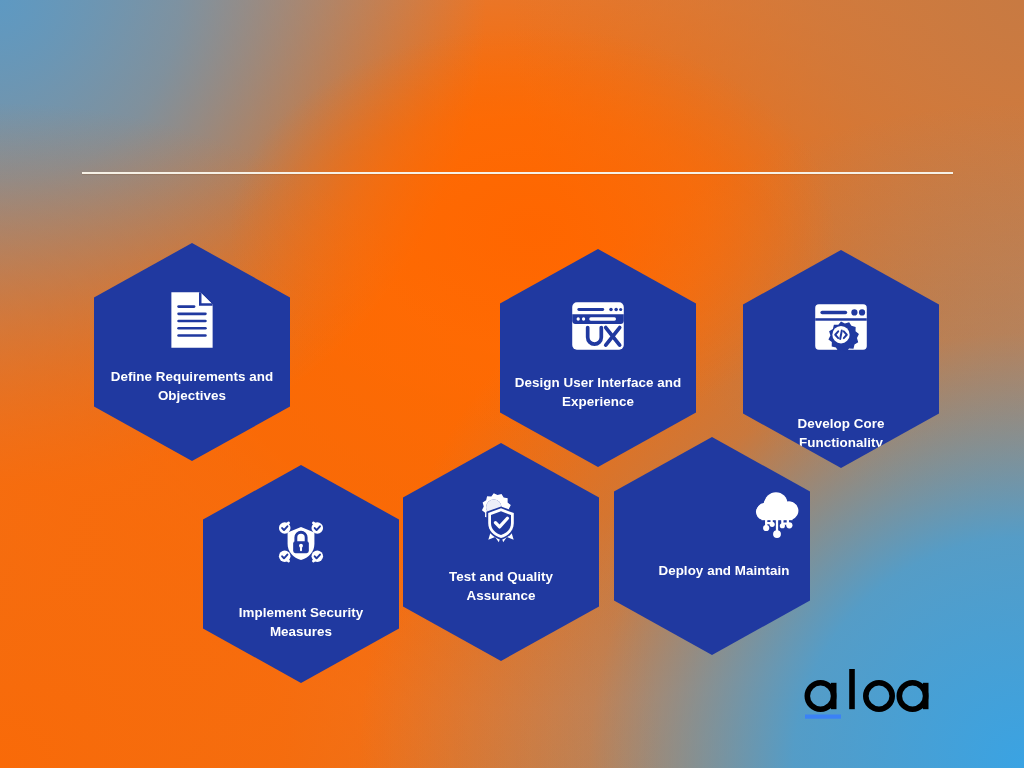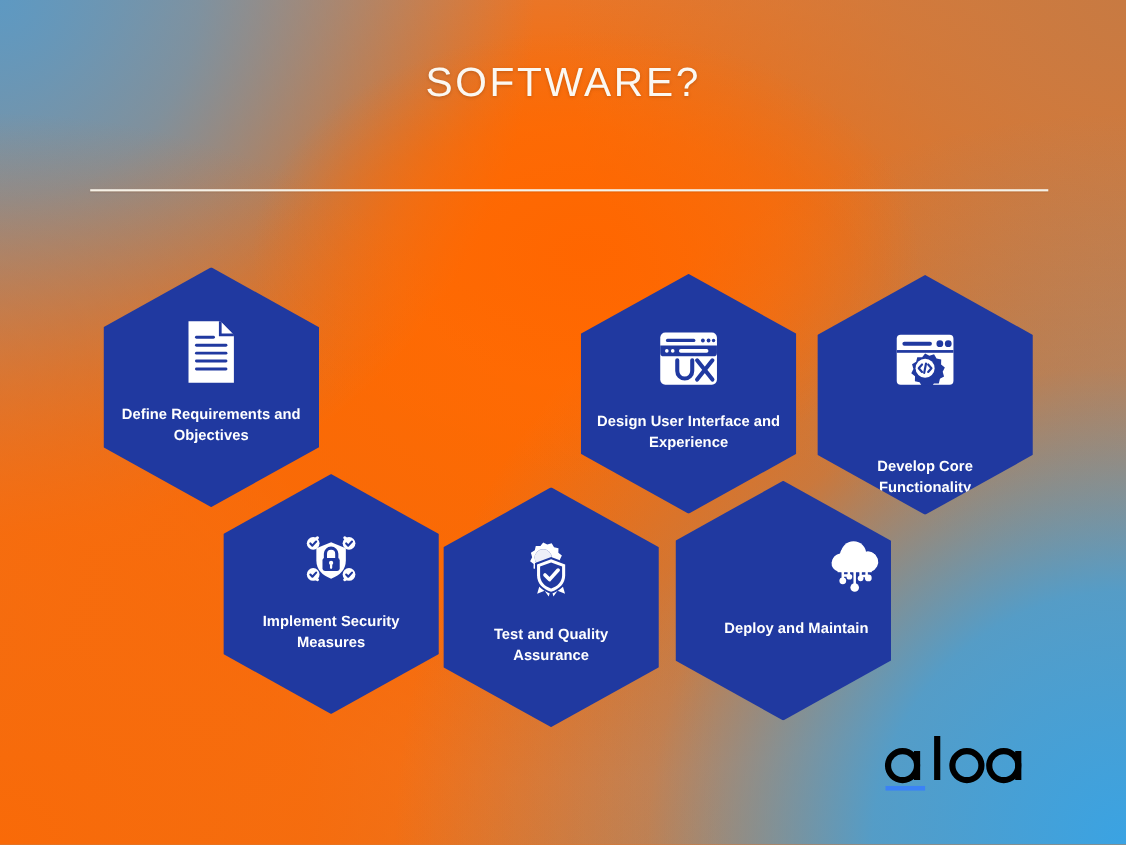--- a/index.html
+++ b/index.html
@@ -68,24 +68,24 @@
     color:#FFFFFF;
     font-size:13.4px;
     font-weight:700;
     line-height:19px;
     letter-spacing:0.05px;
   }
 
   
   #hex-1 { left:94px;  top:243px; }
   #hex-2 { left:309px; top:248px; }
-  #hex-3 { left:528px; top:249px; }
+  #hex-3 { left:500px; top:249px; }
   #hex-4 { left:743px; top:250px;gap:40px; }
   
-  #hex-5 { left:203px; top:431px; }
+  #hex-5 { left:203px; top:465px;gap:14px; }
   #hex-6 { left:403px; top:443px; }
   #hex-7 { left:614px; top:437px;align-items:flex-end; }
 
   
   #logo { position:absolute; left:800px; top:660px; width:150px; height:68px; }
   #logo svg { display:block; }
 </style>
 </head>
 <body>
 
@@ -94,21 +94,20 @@
   <div class="bg-layer bg-tl"></div>
   <div class="bg-layer bg-tr"></div>
   <div class="bg-layer bg-bl"></div>
   <div class="bg-layer bg-br"></div>
   <div class="bg-layer bg-mid"></div>
 </div>
 
 <div id="content">
 
   <div id="title-block">
-    <span class="title-text">SOFTWARE?</span>
   </div>
   <div id="title-rule"></div>
 
   <div class="hex" id="hex-1">
     <div class="hex-icon">
       <svg viewBox="0 0 64 64" fill="none">
         <path d="M12 5h28l12 12v42H12z" fill="#ffffff"></path>
         <path d="M40 5l12 12H40z" fill="#ffffff"></path>
         <path d="M40 5l12 12H40z" fill="#2039A0" opacity="0.0"></path>
         <path d="M40 5v12h12" stroke="#2039A0" stroke-width="2.4" fill="none"></path>

